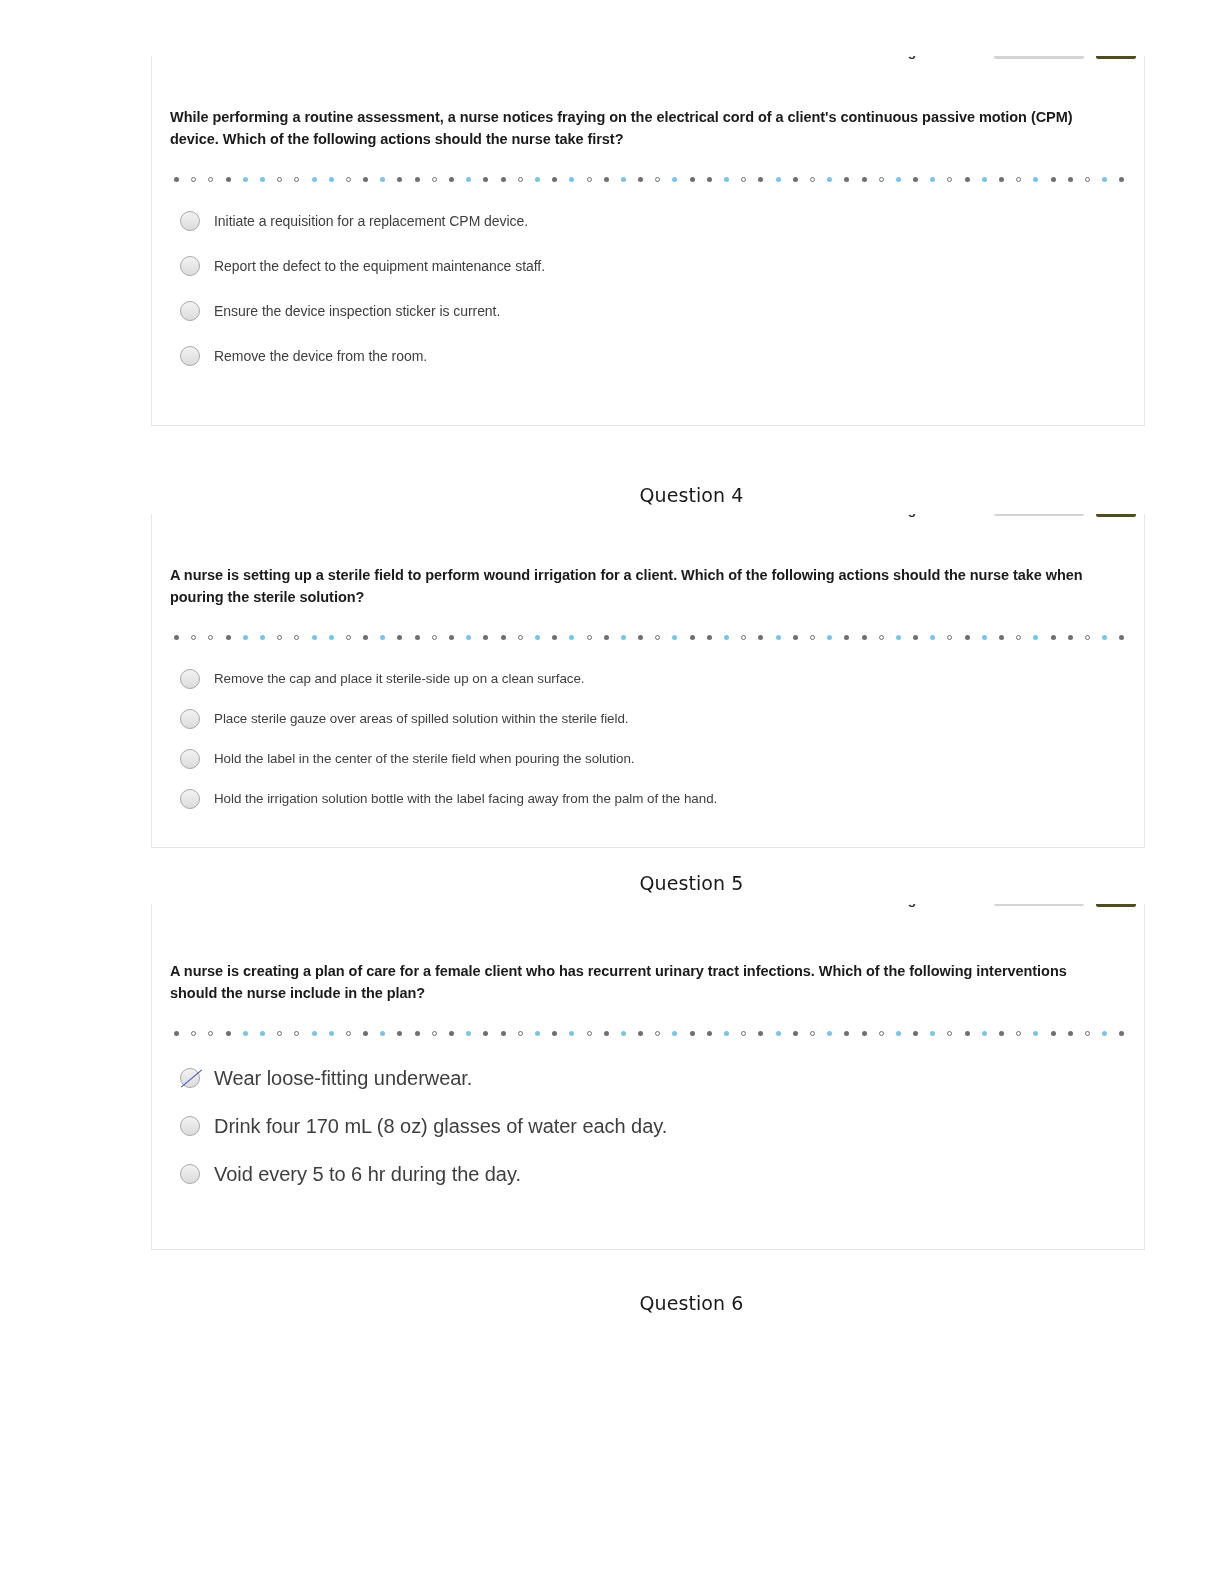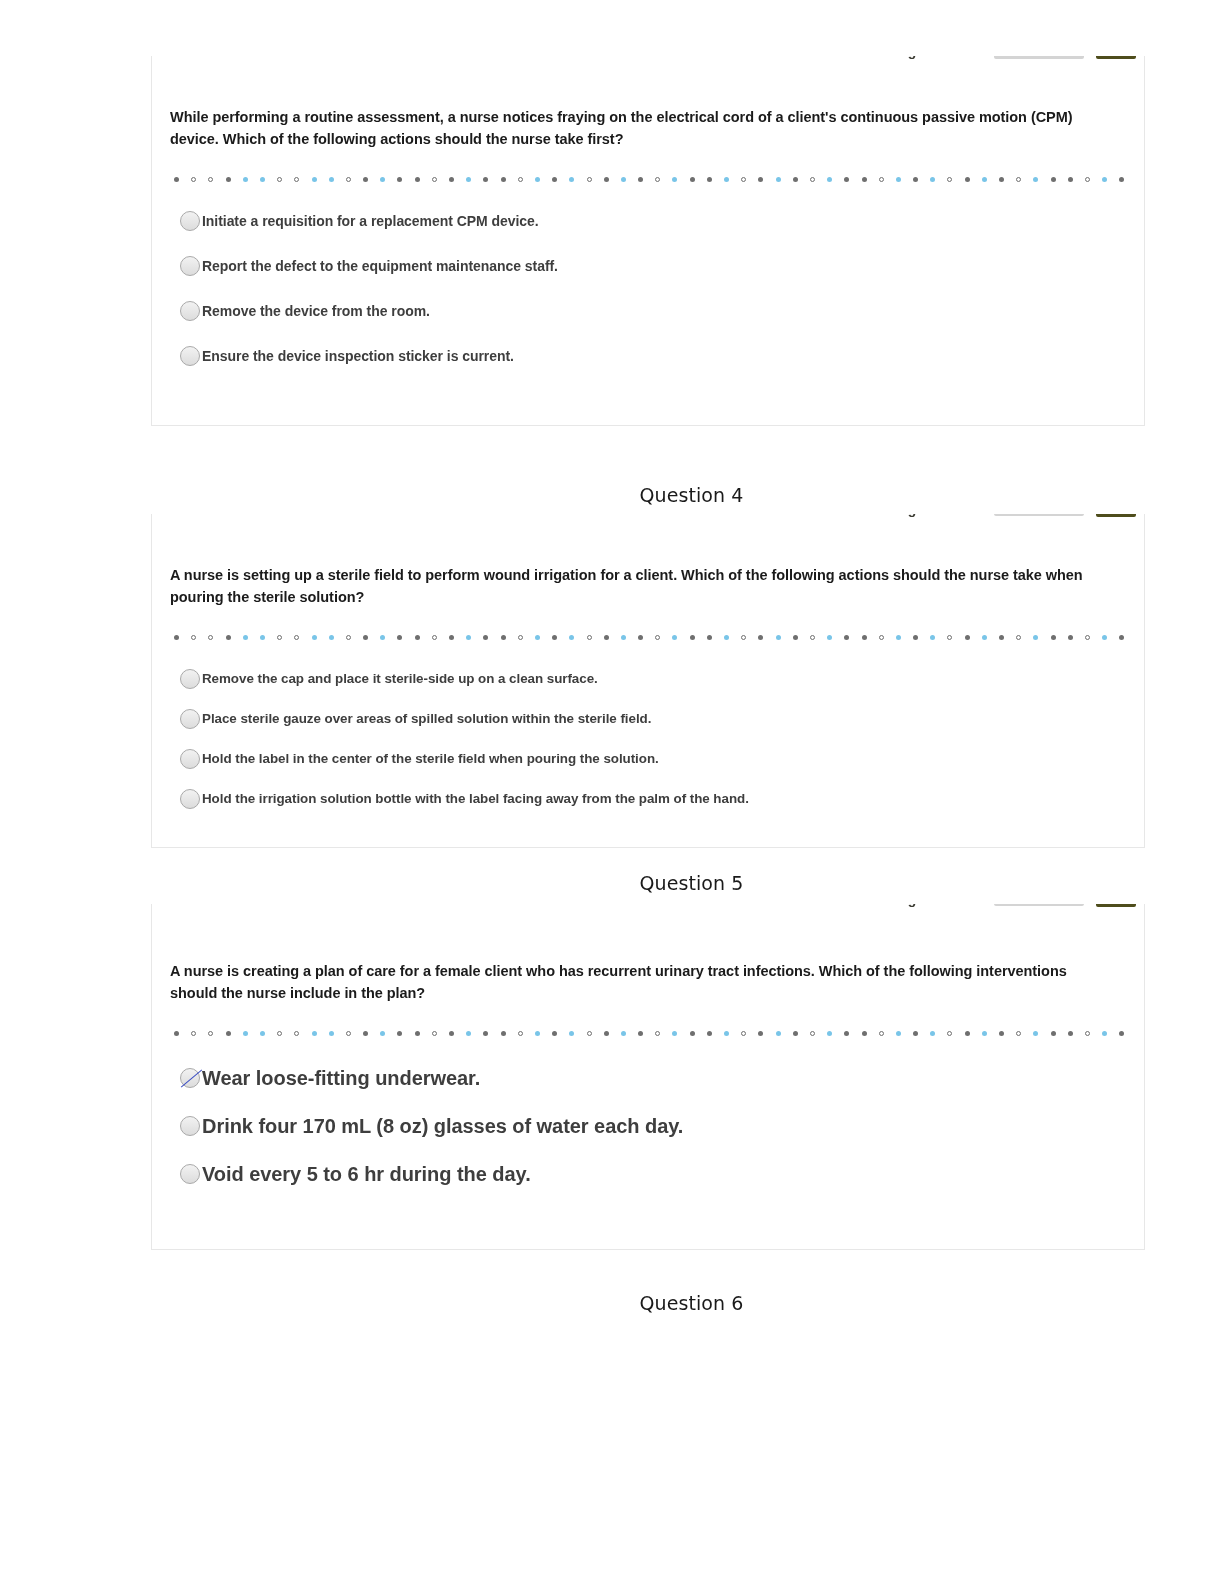--- a/index.html
+++ b/index.html
@@ -128,23 +128,22 @@
     background: #ffffff;
     border: 1.4px solid #6f6f6f;
     width: 5px; height: 5px;
   }
 
   
   .options { padding: 14px 18px 26px 28px; }
   .option {
     display: flex;
     align-items: center;
-    gap: 2px;
+    gap: 14px;
     margin-bottom: 20px;
-    font-weight: bold;
   }
   .option:last-child { margin-bottom: 0; }
 
   .radio {
     position: relative;
     flex: 0 0 auto;
     width: 20px;
     height: 20px;
     border-radius: 50%;
     background: linear-gradient(#f2f2f2, #dcdcdc);
@@ -270,25 +269,25 @@
       <div class="option">
         <span class="radio"></span>
         <span class="opt-text">Initiate a requisition for a replacement CPM device.</span>
       </div>
       <div class="option">
         <span class="radio"></span>
         <span class="opt-text">Report the defect to the equipment maintenance staff.</span>
       </div>
       <div class="option">
         <span class="radio"></span>
+        <span class="opt-text">Ensure the device inspection sticker is current.</span>
+      </div>
+      <div class="option">
+        <span class="radio"></span>
         <span class="opt-text">Remove the device from the room.</span>
-      </div>
-      <div class="option">
-        <span class="radio"></span>
-        <span class="opt-text">Ensure the device inspection sticker is current.</span>
       </div>
     </div>
   </div>
 
   <div style="height:58px"></div>
 
   <div class="q-heading">Question 4</div>
 
   <div style="height:8px"></div>
 

